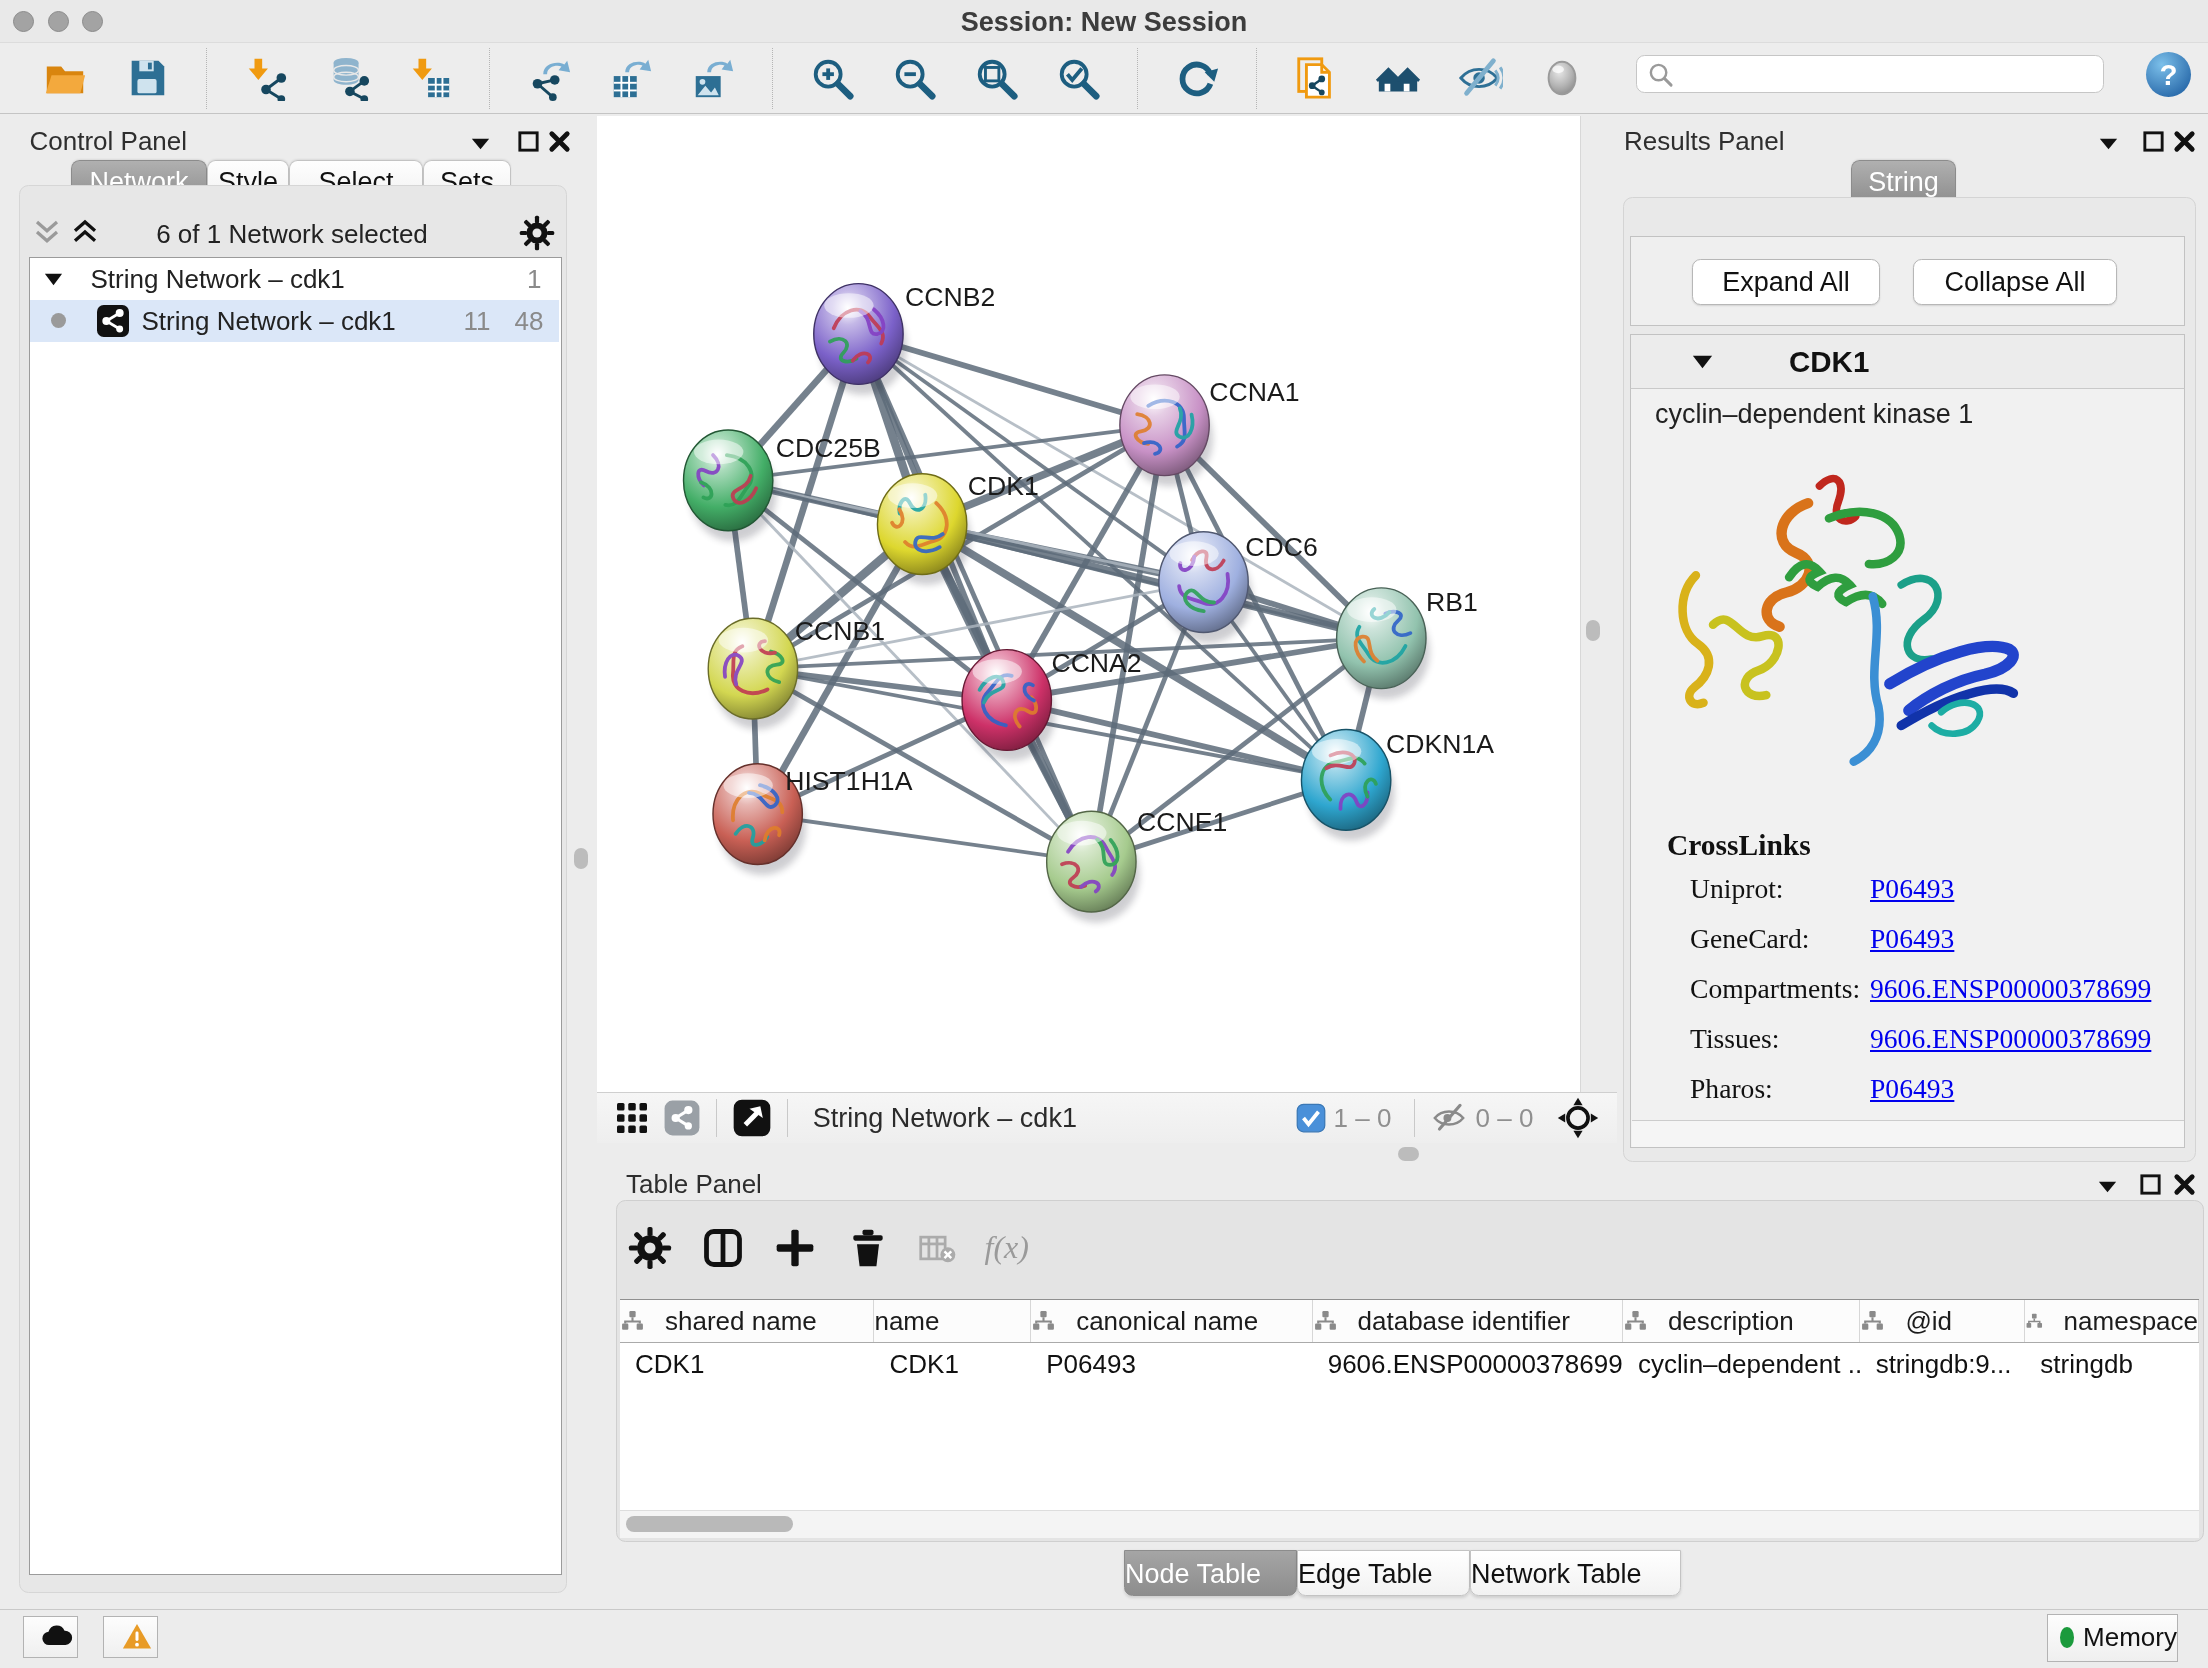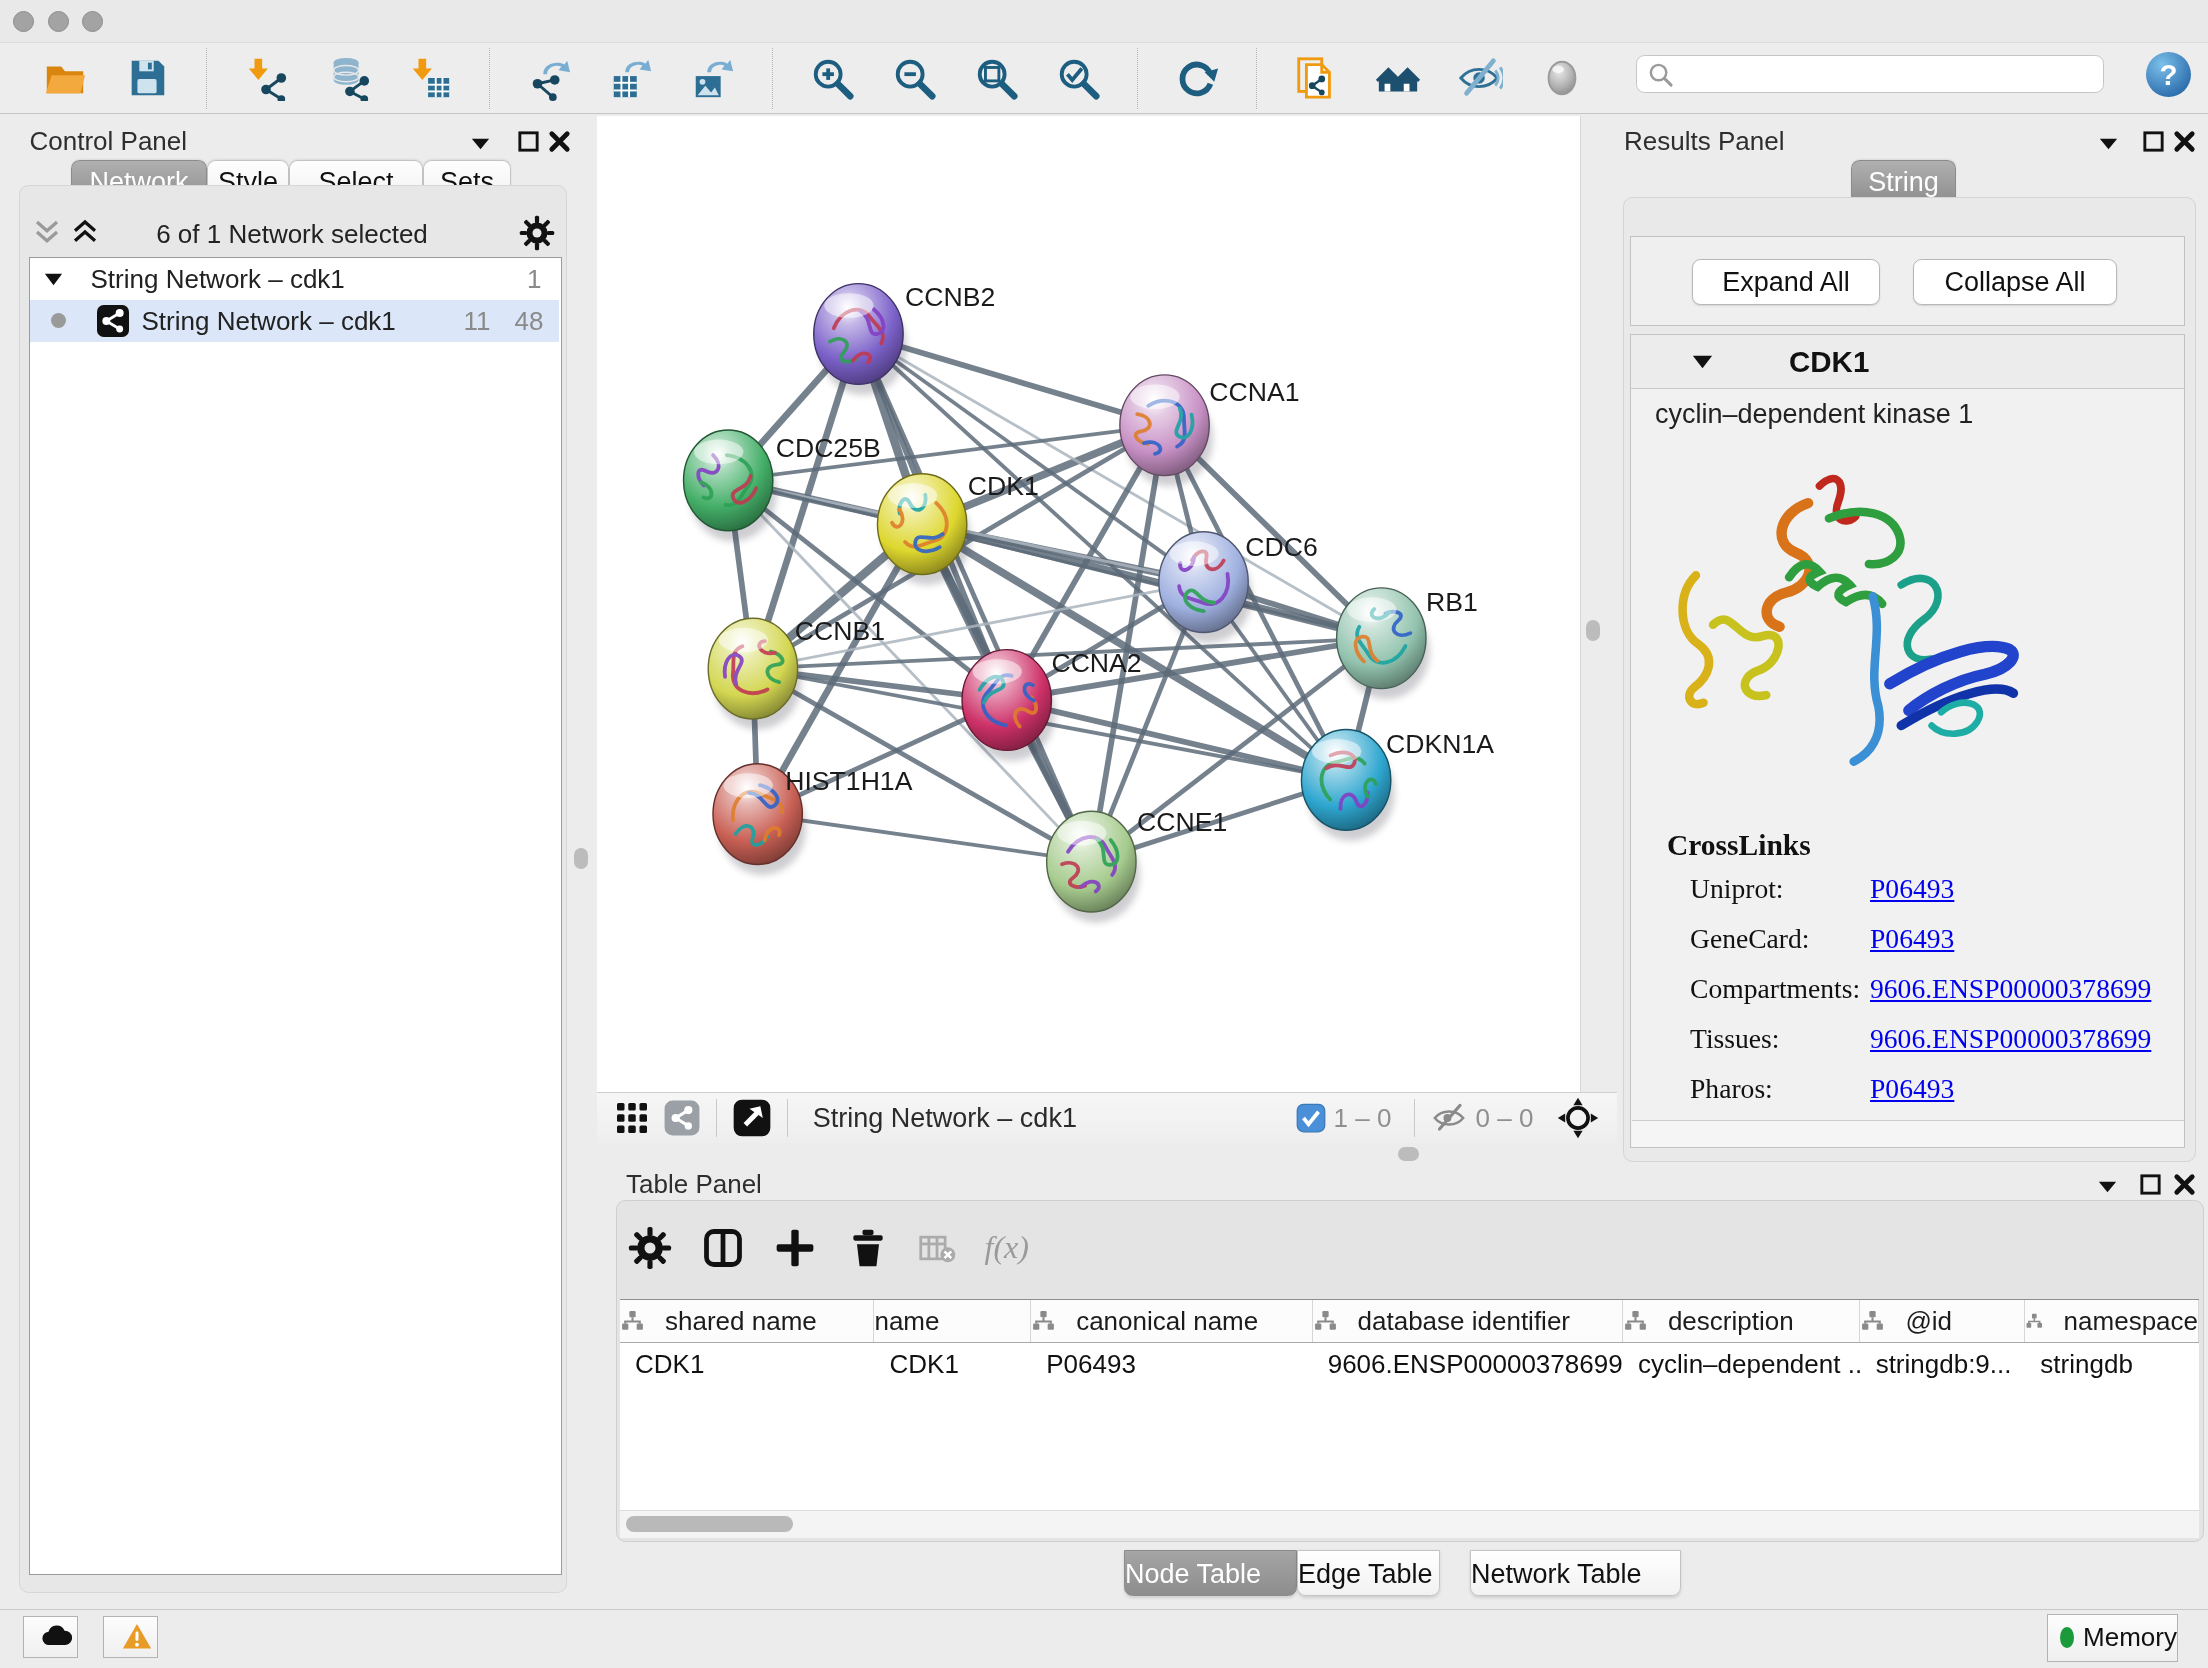--- a/index.html
+++ b/index.html
@@ -96,20 +96,21 @@
 </style>
 </head>
 <body>
 
 <div id="app">
 
   <div class="titlebar">
     <div class="tl" style="left:13.3px"></div>
     <div class="tl" style="left:48px"></div>
     <div class="tl" style="left:82px"></div>
+    <div class="title-text">Session: New Session</div>
   </div>
 
   <div class="toolbar">
     <svg class="tbico" viewBox="0 0 48 48">
         <path d="M5 12 h15 l4 5 h19 v23 h-38 z" fill="#d9850e"></path>
         <path d="M10 21 h35 l-5 19 h-36 z" fill="#f3a93d"></path>
       </svg>
     <svg class="tbico" viewBox="0 0 48 48">
         <path d="M8 6 h28 l6 6 v30 h-34 z" fill="#2d6f94"></path>
         <rect x="16" y="6" width="15" height="11" fill="#cfe3ee"></rect>
@@ -852,21 +853,21 @@
           <div class="td" style="width: 165px;">stringdb:9...</div>
           <div class="td" style="width: 174px;">stringdb</div>
         </div>
       </div>
   </div>
   <div class="tp-scroll">
     <div class="tp-thumb"></div>
   </div>
 
   <div class="btab sel" style="left:1124px;top:1550px;width:173px">Node Table</div>
-  <div class="btab" style="left:1297px;top:1550px;width:143px">Edge Table</div>
+  <div class="btab" style="left:1297px;top:1550px;width:173px">Edge Table</div>
   <div class="btab" style="left:1470px;top:1550px;width:211px">Network Table</div>
 
   <div class="statusbar">
     <div class="sb-btn" style="left:23px;width:55px">
       <svg width="34" height="25" viewBox="0 0 36 26">
           <path d="M10 22 a7 7 0 0 1 -1 -14 a9 9 0 0 1 17 -1 a6.5 6.5 0 0 1 1 15 z" fill="#111"></path>
         </svg>
     </div>
     <div class="sb-btn" style="left:103px;width:55px">
       <svg width="32" height="28.5" viewBox="0 0 34 30">

